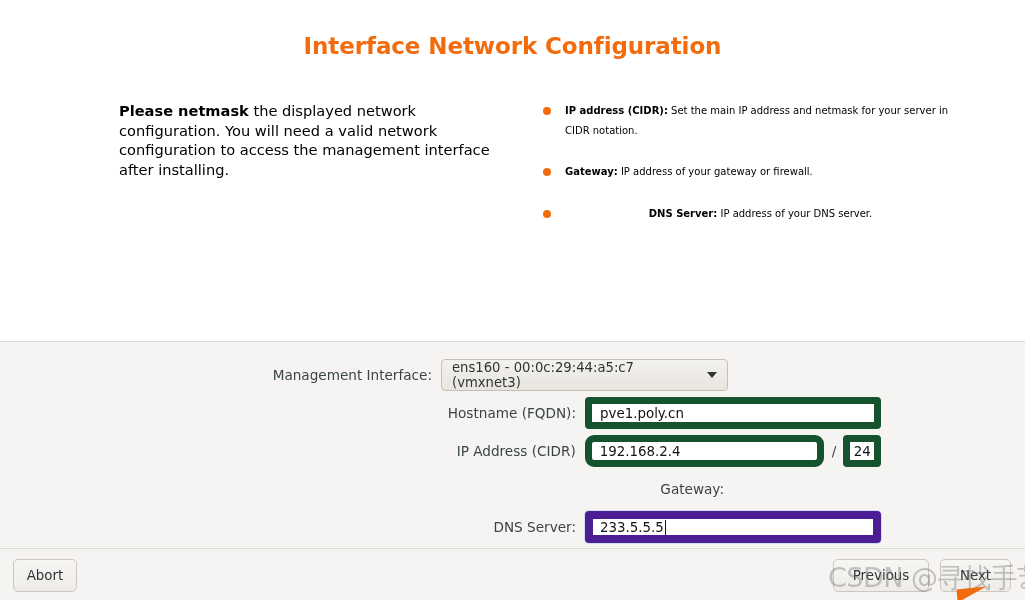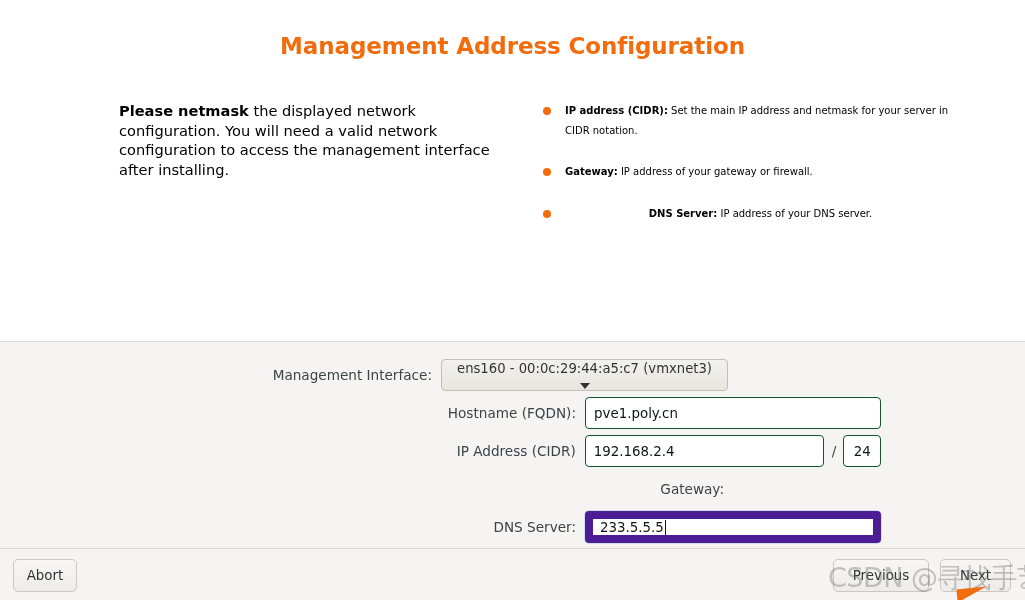--- a/index.html
+++ b/index.html
@@ -144,49 +144,48 @@
     border-radius: 4px;
     background: linear-gradient(to bottom, #f3f1ed 0%, #e8e5df 100%);
     display: flex;
     align-items: center;
     justify-content: center;
     gap: 7px;
     font-size: 13.2px;
     color: #2e3436;
     cursor: pointer;
     padding: 0 10px;
-    flex-direction: column;
   }
 
   .caret {
     width: 0; height: 0;
     border-left: 5px solid transparent;
     border-right: 5px solid transparent;
     border-top: 6px solid #2e3436;
     display: inline-block;
     flex: 0 0 auto;
   }
 
   
   .text-input {
     height: 32px;
-    border: 1px solid #14532d;
+    border: 7px solid #14532d;
     border-radius: 4px;
     background: #ffffff;
     font-family: "DejaVu Sans", sans-serif;
     font-size: 13.4px;
     color: #111416;
     padding: 0 8px;
     outline: none;
     display: flex;
     align-items: center;
   }
 
   .w-wide   { width: 296px; }
-  .w-ip     { width: 239px; }
+  .w-ip     { width: 239px; border-radius: 9px; }
   .w-mask   { width: 38px; justify-content: center; padding: 0; }
 
   .slash {
     font-size: 13.6px;
     color: #3b4448;
     margin: 0 7px 0 8px;
   }
 
   .focused {
     border: 8px solid #4c1d95;
@@ -259,21 +258,21 @@
     transform: rotate(-6deg);
   }
 </style>
 </head>
 <body>
 
 <div id="app">
 
   <div class="top-section">
 
-    <div class="page-title">Management Address Configuration</div>
+    <div class="page-title">Interface Network Configuration</div>
 
     <div class="intro-wrap">
 
       <div class="intro-left">
         <p><b>Please netmask</b><span> the displayed network configuration. You will need a valid network configuration to access the management interface after installing.</span></p>
         <div class="para-gap"></div>
       </div>
 
       <div class="intro-right">
         <ul class="bullet-list">

